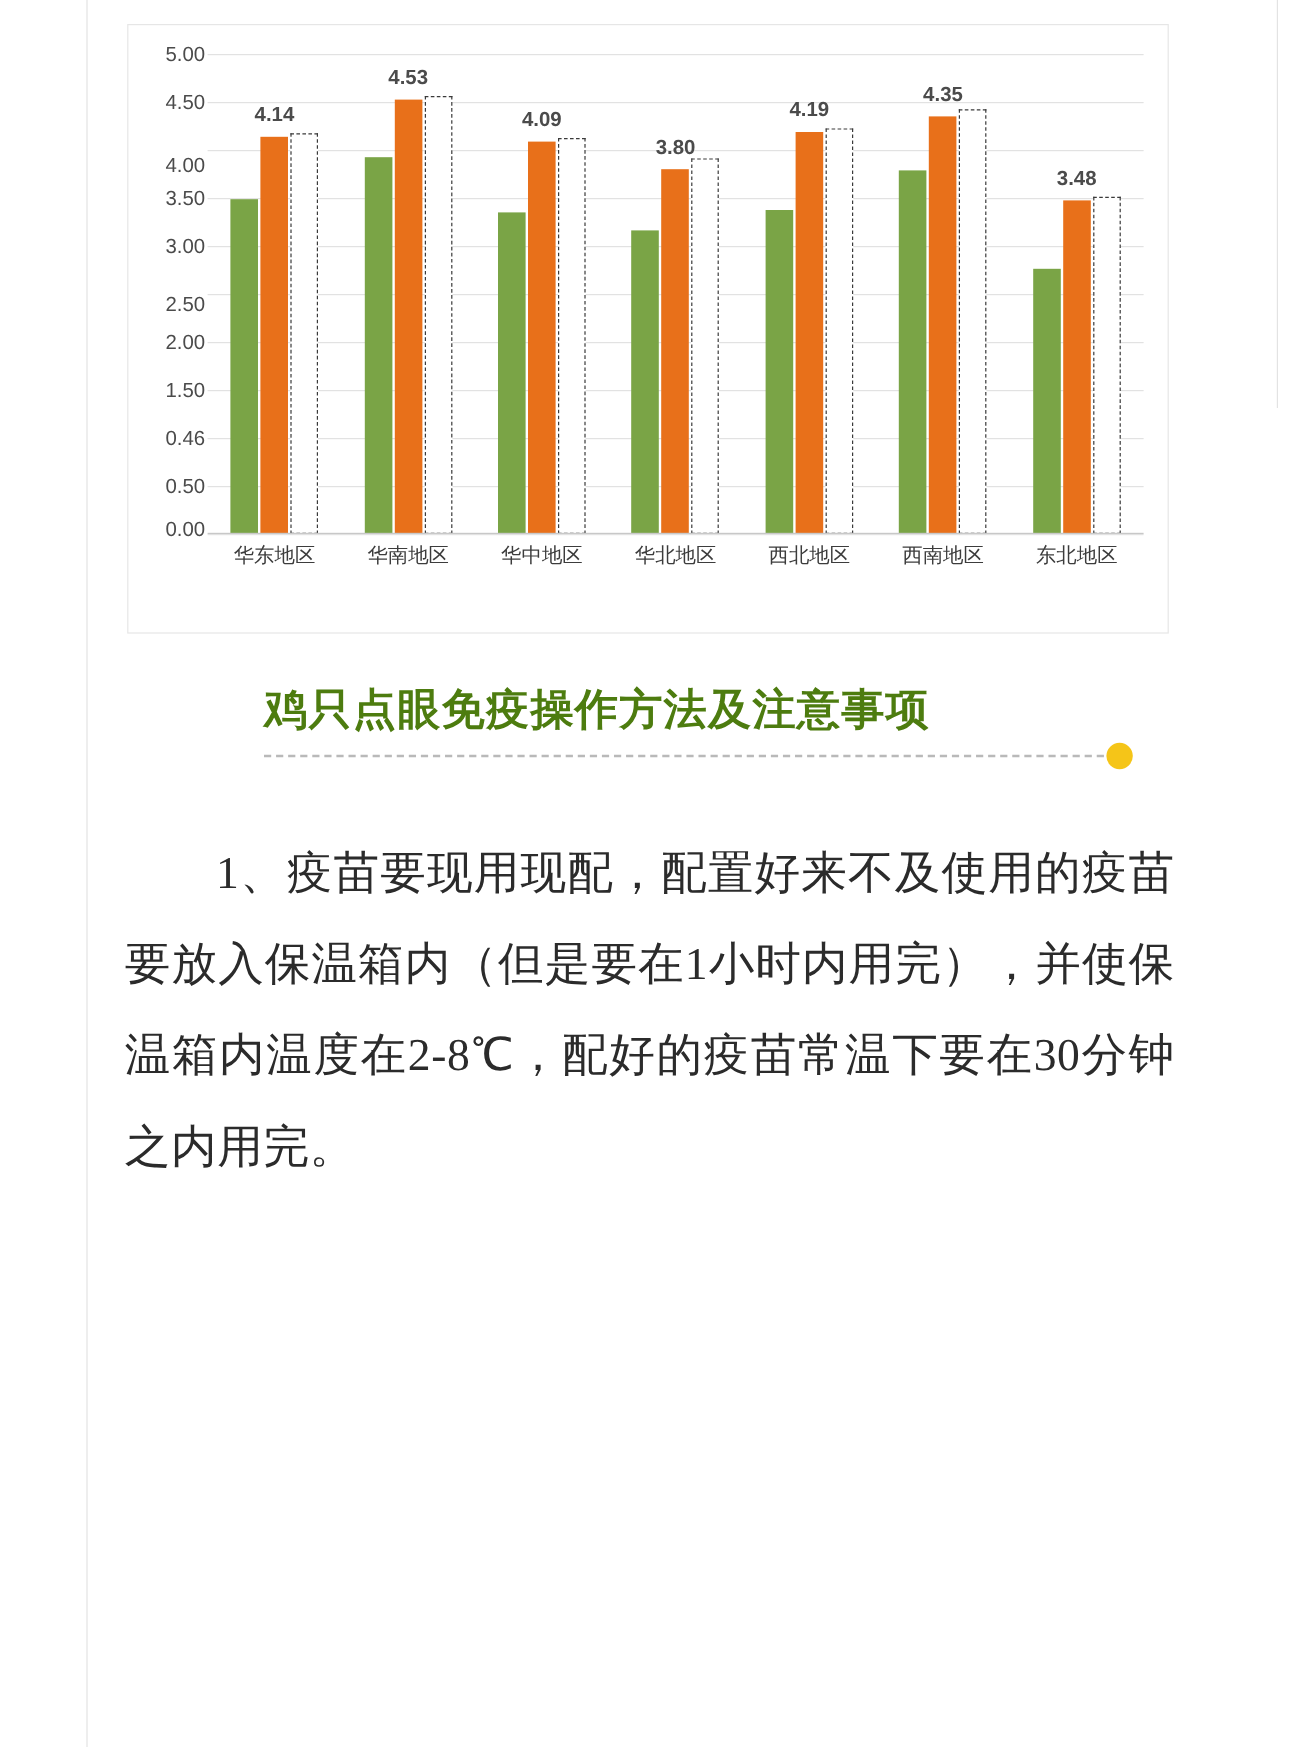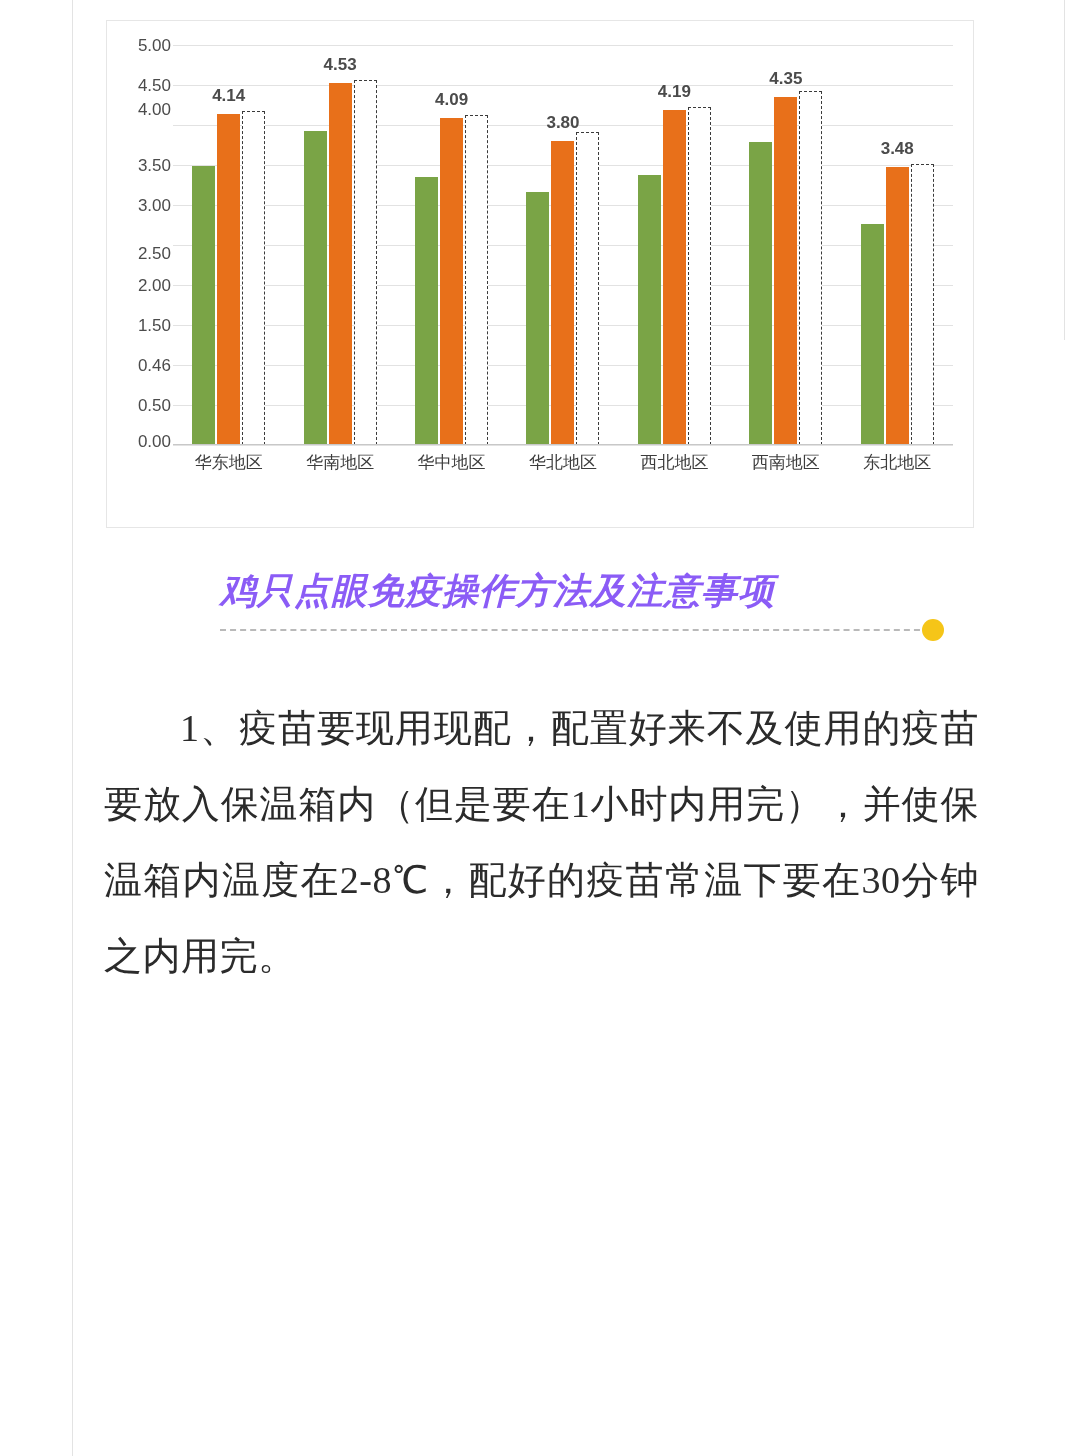--- a/index.html
+++ b/index.html
@@ -185,24 +185,23 @@
     align-items: center;
     justify-content: center;
     letter-spacing: 0;
   }
   .section-title {
     position: absolute;
     left: 108px;
     top: 14px;
     font-size: 36px;
     font-weight: 700;
-    color: #8b5cf6;
+    color: #4d7c0f;
     letter-spacing: 1px;
     white-space: nowrap;
-    font-style: italic;
   }
   .dash-rule {
     position: absolute;
     left: 108px;
     top: 76px;
     width: 710px;
     border-top: 2px dashed #b9b9b9;
   }
   .dot-end {
     position: absolute;
@@ -255,21 +254,21 @@
           <div class="ytick" style="top: 280px;">1.50</div>
           <div class="gridline" style="top: 240px;"></div>
           <div class="ytick" style="top: 240px;">2.00</div>
           <div class="gridline" style="top: 200px;"></div>
           <div class="ytick" style="top: 208px;">2.50</div>
           <div class="gridline" style="top: 160px;"></div>
           <div class="ytick" style="top: 160px;">3.00</div>
           <div class="gridline" style="top: 120px;"></div>
           <div class="ytick" style="top: 120px;">3.50</div>
           <div class="gridline" style="top: 80px;"></div>
-          <div class="ytick" style="top: 64px;">4.00</div>
+          <div class="ytick" style="top: 92px;">4.00</div>
           <div class="gridline" style="top: 40px;"></div>
           <div class="ytick" style="top: 40px;">4.50</div>
           <div class="gridline" style="top: 0px;"></div>
           <div class="ytick" style="top: 0px;">5.00</div>
         </div>
       <div class="groups" id="groups">
           <div class="group">
             <div class="val-label" style="bottom: 339.2px;">4.14</div>
             <div class="bars">
               <div class="bar b1" style="height: 279.2px;"></div>

